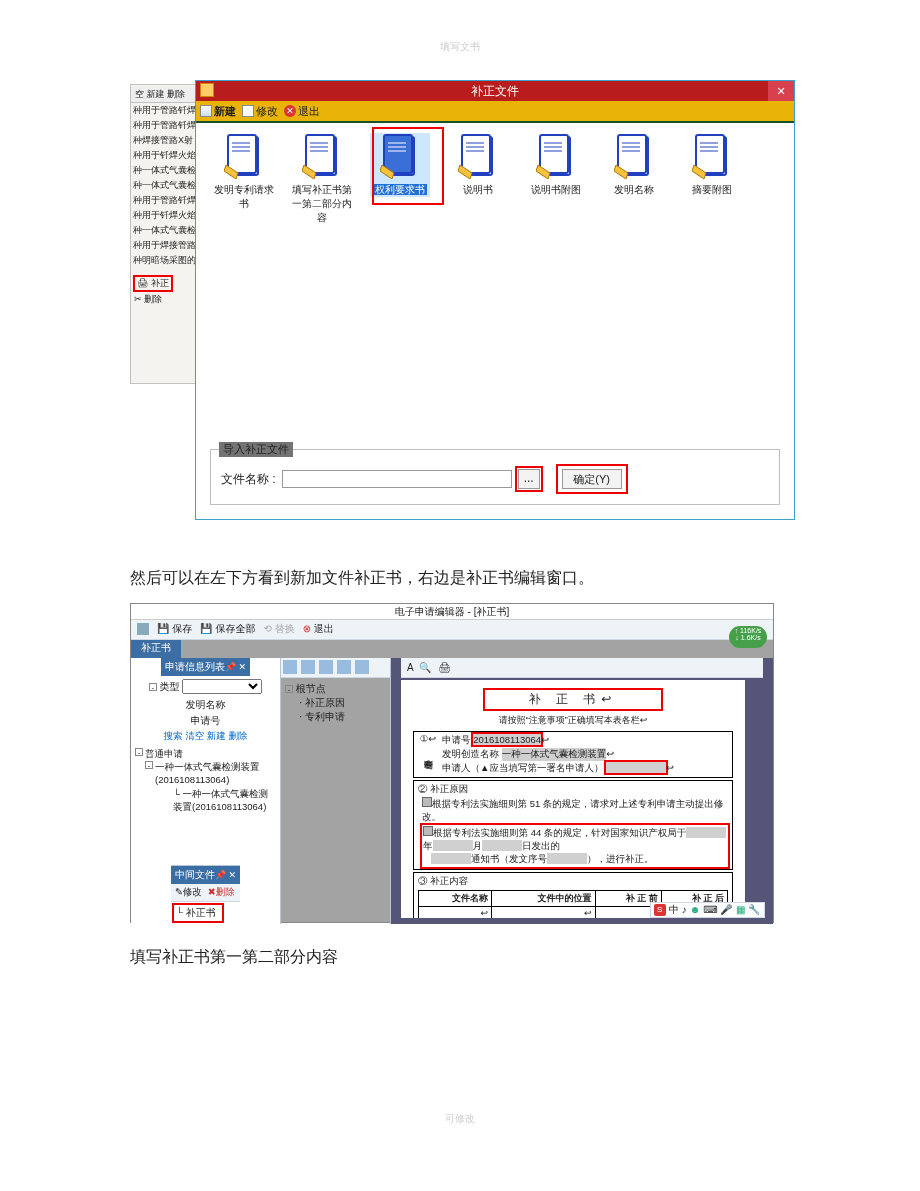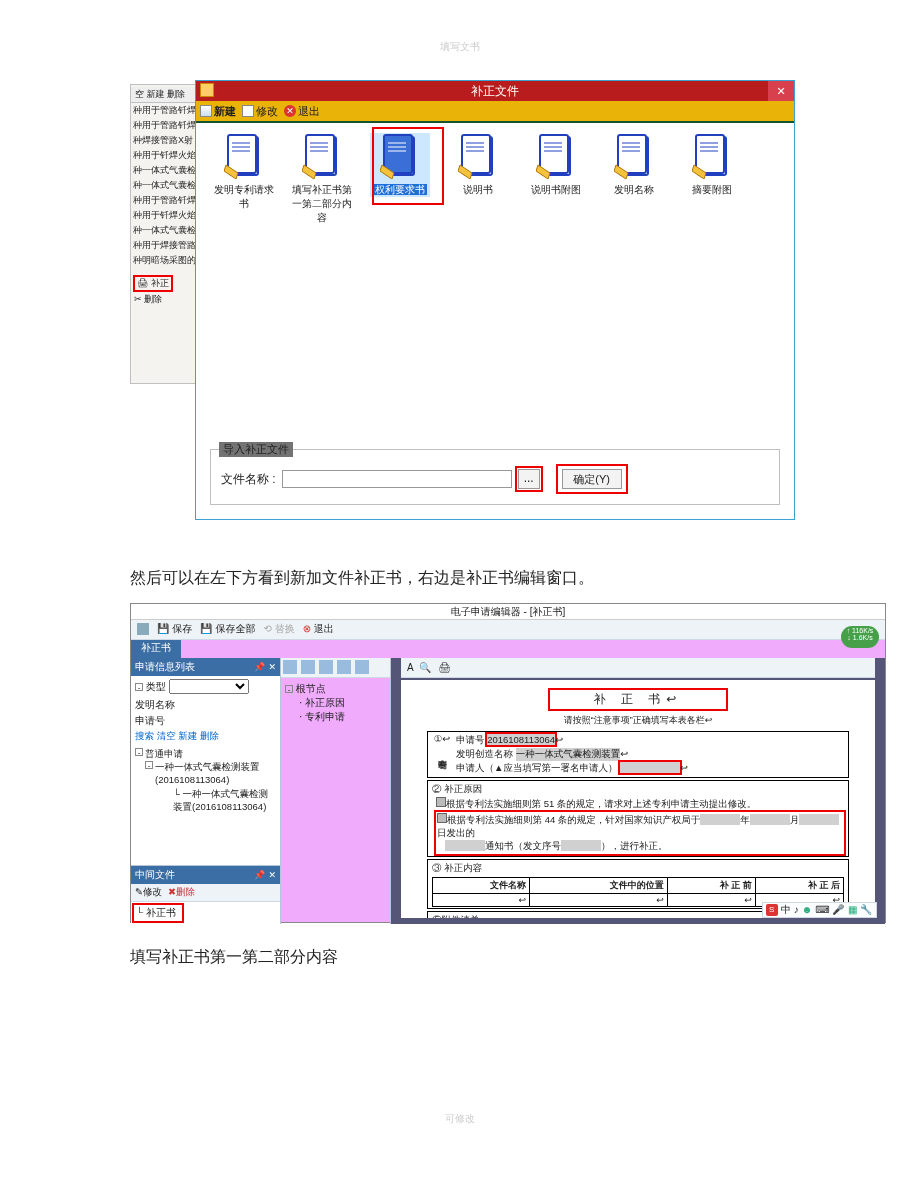--- a/index.html
+++ b/index.html
@@ -35,46 +35,46 @@
   .import-row { display:flex; align-items:center; gap:6px;}
   .import-row input[type=text]{ flex: 0 0 230px; height:18px; border:1px solid #999;}
   .browse-btn { width:22px; height:20px; border:1px solid #999; background:#f3f3f3; text-align:center; line-height:16px;}
   .ok-btn { width:60px; height:20px; border:1px solid #999; background:#f3f3f3; text-align:center; line-height:18px; margin-left:12px; font-size:11px;}
   .red-outline { outline:2px solid #e00; outline-offset:1px;}
   .ok-group { border:2px solid #e00; padding:3px 4px; display:flex; align-items:center; margin-left:10px;}
 
   .caption { font-size: 16px; margin: 20px 0 10px; line-height: 1.8; }
 
   
-  .shot2 { width: 756px; height: 320px; border:1px solid #888; background:#f0abfc; position:relative; font-size:10px; }
+  .shot2 { width: 644px; height: 320px; border:1px solid #888; background:#a3a3a3; position:relative; font-size:10px; }
   .s2-top { height:16px; background:#fff; border-bottom:1px solid #ccc; text-align:center; line-height:16px;}
   .s2-menu { height:20px; background:#eef3f8; border-bottom:1px solid #cfd9e3; display:flex; align-items:center; gap:8px; padding:0 6px;}
   .s2-menu .ico { width:12px; height:12px; background:#8ab; display:inline-block;}
   .s2-tab { height:18px; display:flex; }
   .s2-tab .t { background:#3b6ea5; color:#fff; padding:1px 10px; font-size:10px;}
   .s2-body { display:flex; height: 266px;}
-  .s2-left { width:150px; background:#fff; border-right:1px solid #b7c6d6; display:flex; flex-direction:column;}
+  .s2-left { width:150px; background:#fff; border-right:1px solid #b7c6d6; display:flex; flex-direction:column;align-items:center;}
   .panel-title { background:#3b6ea5; color:#fff; padding:2px 4px; font-size:10px; display:flex; justify-content:space-between; align-items:center;}
   .panel-title .pin { font-size:9px;}
   .s2-left select { width: 100%; font-size:10px; margin:2px 0;}
   .s2-left .field { padding:1px 4px; }
   .s2-left .links { padding: 1px 4px; color:#06c; font-size:9.5px;}
   .tree { padding:3px 4px; font-size:9.5px; line-height:1.4;}
   .tree .node { padding-left:10px; position:relative;}
   .tree .pm { position:absolute; left:0; top:1px; width:8px; height:8px; border:1px solid #888; text-align:center; line-height:7px; font-size:8px;}
   .s2-mid-panel { flex:1; border-top:1px solid #b7c6d6; }
   .mid-tb { background:#eef3f8; border-bottom:1px solid #cfd9e3; padding:2px 4px; display:flex; gap:6px; font-size:9.5px; align-items:center;}
   .mid-tb .red { color:#c33;}
   .red-outline-s { outline:2px solid #e00; outline-offset:0; }
   .s2-center { width:110px; border-right:1px solid #b7c6d6;}
   .s2-center .bar { height:20px; background:#eef3f8; border-bottom:1px solid #cfd9e3; display:flex; gap:4px; padding:2px; align-items:center;}
   .s2-center .bar .bico { width:14px; height:14px; background:#9bd; }
   .s2-center .ctree { padding:4px; font-size:10px;}
   .s2-right { flex:1; background:#557; position:relative;}
-  .doc-paper { background:#fff; margin:6px 10px 0 10px; height: 254px; padding:8px 26px 4px; font-size:10px; position:relative; overflow:hidden;}
+  .doc-paper { background:#fff; margin:6px 28px 0 10px; height: 254px; padding:8px 12px 4px; font-size:10px; position:relative; overflow:hidden;}
   .dp-title { text-align:center; letter-spacing:6px; border:2px solid #e00; width:180px; margin:0 auto 3px; padding:1px 0; font-size:12px;}
   .dp-hint { text-align:center; font-size:9px; margin-bottom:4px;}
   .dp-box { border:1px solid #000; margin-bottom:2px; padding:1px 4px 1px 28px; position:relative; min-height:14px; font-size:9.5px;}
   .dp-box .num { position:absolute; left:3px; top:1px; width:22px; text-align:center;}
   .dp-box .rline { margin:1px 0;}
   .gray-fill { background:#d0d0d0; display:inline-block; min-width:40px;}
   .hl-red { outline:2px solid #e00; outline-offset:0;}
   .inner-table { border-collapse:collapse; width:100%; font-size:9px; margin-top:2px;}
   .inner-table td, .inner-table th { border:1px solid #000; padding:1px 3px; text-align:right;}
   .speed { position:absolute; right:6px; top:22px; width:38px; height:22px; border-radius:12px; background:#46a049; color:#fff; font-size:7px; text-align:center; padding-top:1px; line-height:1.1;}

